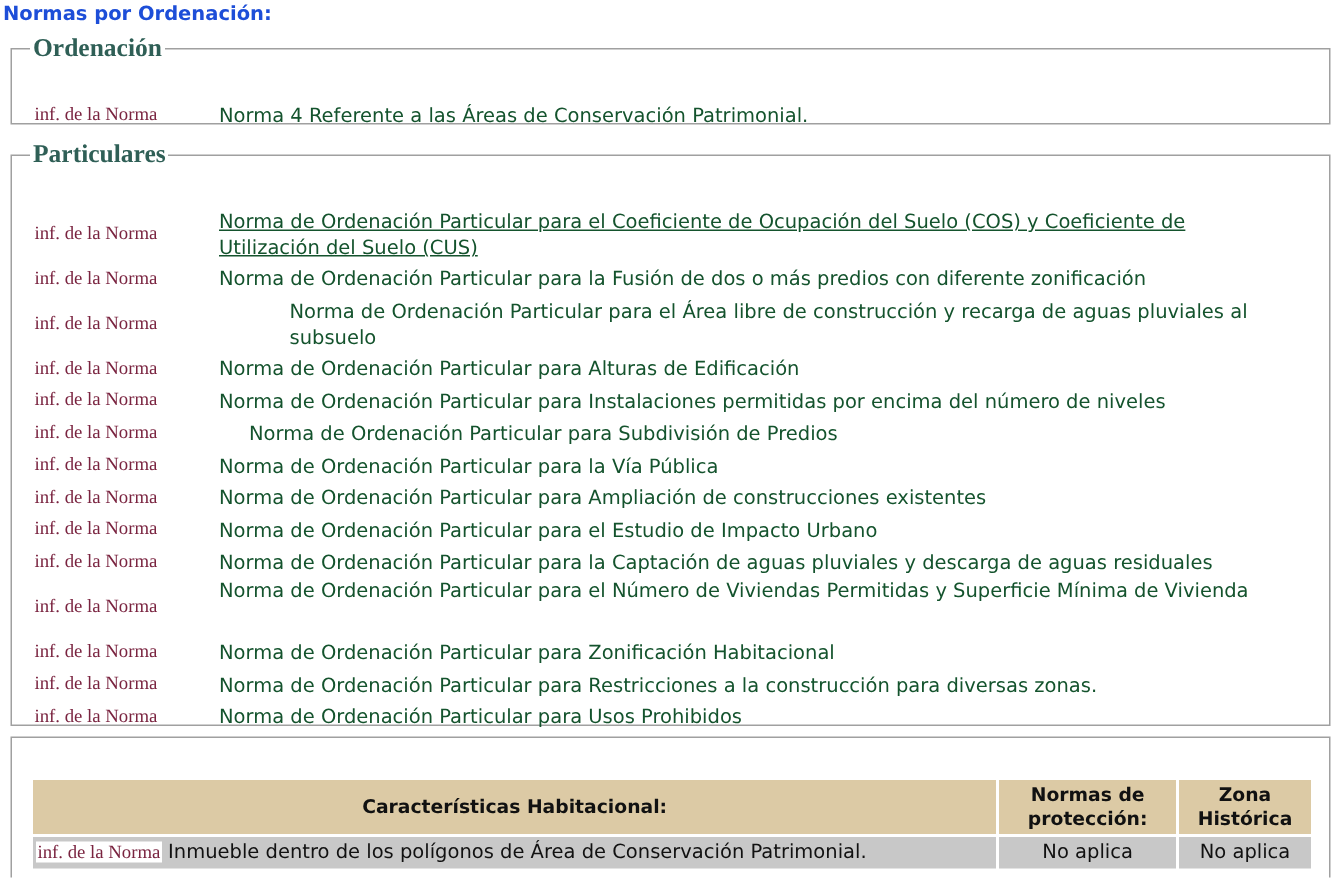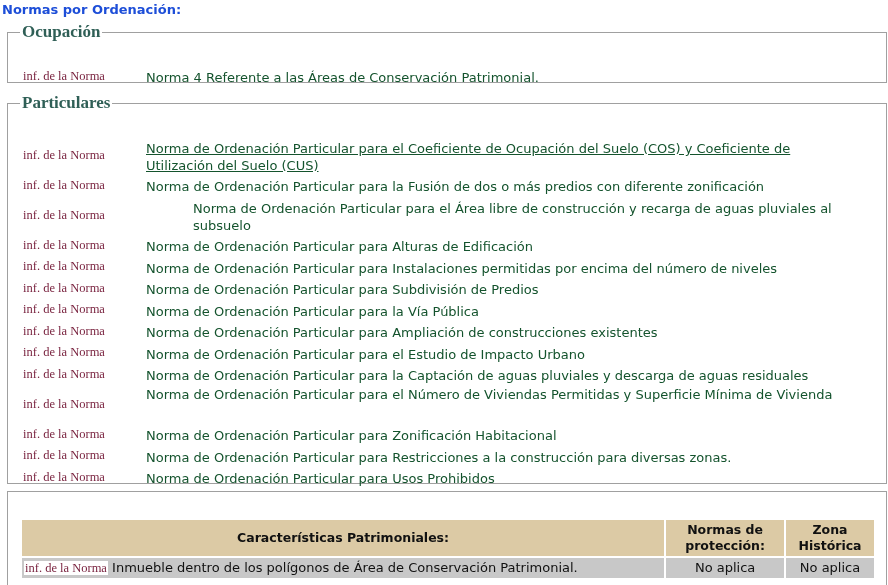--- a/index.html
+++ b/index.html
@@ -99,21 +99,21 @@
       padding: 0 1px;
       cursor: pointer;
     }
   </style>
 </head>
 <body>
 
 <div class="page-title">Normas por Ordenación:</div>
 
 <fieldset class="box" id="box-actuacion">
-  <legend>Ocupación</legend>
+  <legend>Ordenación</legend>
   <div>
     <a class="link" style="top:28px">inf. de la Norma</a>
     <span class="desc" style="top:28px">Norma 4 Referente a las Áreas de Conservación Patrimonial.</span>
   </div>
 </fieldset>
 
 <fieldset class="box" id="box-particulares">
   <legend>Particulares</legend>
 
   <div>
@@ -131,21 +131,21 @@
   <div>
     <a class="link" style="top:126px">inf. de la Norma</a>
     <span class="desc" style="top:126px; width:720px;">Norma de Ordenación Particular para Alturas de Edificación</span>
   </div>
   <div>
     <a class="link" style="top:147px">inf. de la Norma</a>
     <span class="desc" style="top:148px; width:720px;">Norma de Ordenación Particular para Instalaciones permitidas por encima del número de niveles</span>
   </div>
   <div>
     <a class="link" style="top:169px">inf. de la Norma</a>
-    <span class="desc" style="top:169px; width:720px;">Norma de Ordenación Particular para Subdivisión de Predios</span>
+    <span class="desc" style="top:169px; width:720px;margin-left:20px;">Norma de Ordenación Particular para Subdivisión de Predios</span>
   </div>
   <div>
     <a class="link" style="top:190px">inf. de la Norma</a>
     <span class="desc" style="top:191px; width:720px;">Norma de Ordenación Particular para la Vía Pública</span>
   </div>
   <div>
     <a class="link" style="top:212px">inf. de la Norma</a>
     <span class="desc" style="top:212px; width:720px;">Norma de Ordenación Particular para Ampliación de construcciones existentes</span>
   </div>
   <div>
@@ -171,21 +171,21 @@
   <div>
     <a class="link" style="top:358px">inf. de la Norma</a>
     <span class="desc" style="top:358px; width:720px;">Norma de Ordenación Particular para Usos Prohibidos</span>
   </div>
 </fieldset>
 
 <fieldset class="box" id="box-sitios">
   <table class="sitios">
     <thead>
       <tr>
-        <th style="width:636px;">Características Patrimoniales:</th>
+        <th style="width:636px;">Características Habitacional:</th>
         <th style="width:110px;">Normas de protección:</th>
         <th style="width:80px;">Zona Histórica</th>
       </tr>
     </thead>
     <tbody>
       <tr>
         <td><span class="inline-link">inf. de la Norma</span> <span>Inmueble dentro de los polígonos de Área de Conservación Patrimonial.</span></td>
         <td class="center">No aplica</td>
         <td class="center">No aplica</td>
       </tr>

